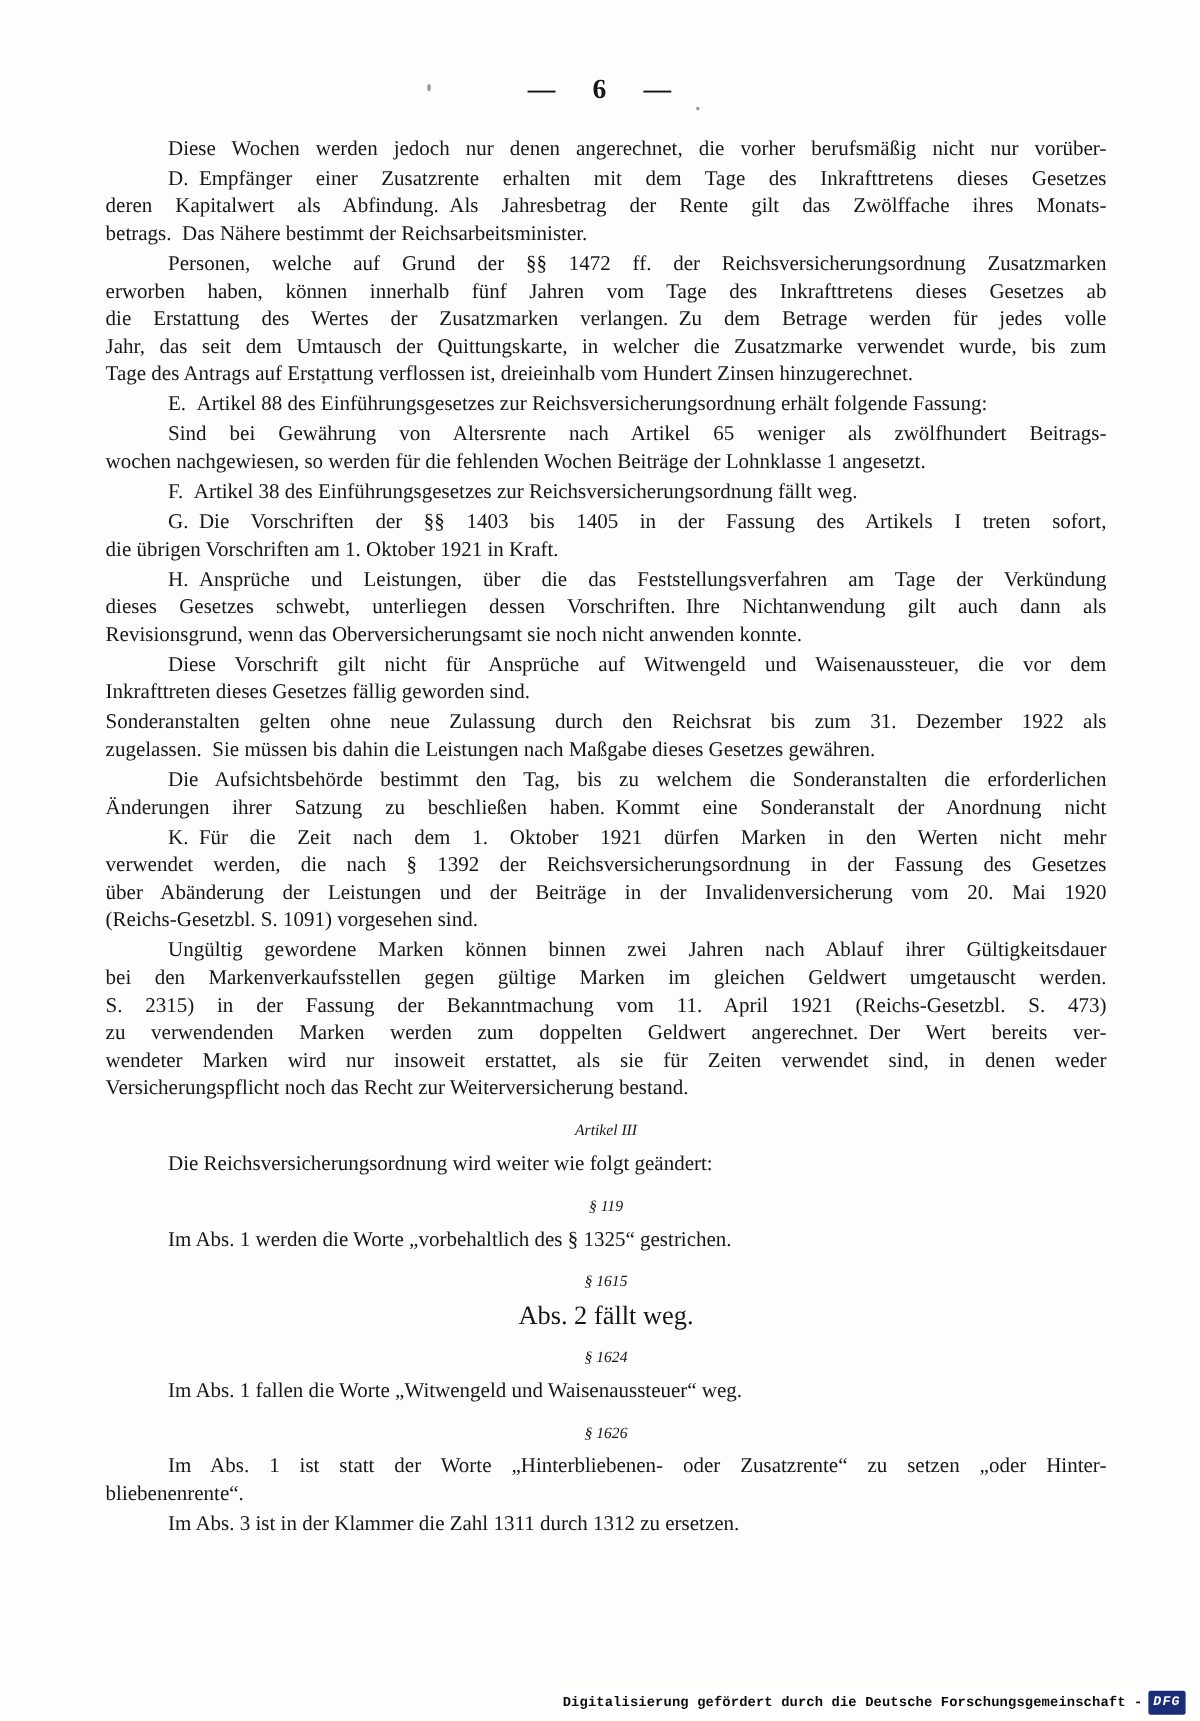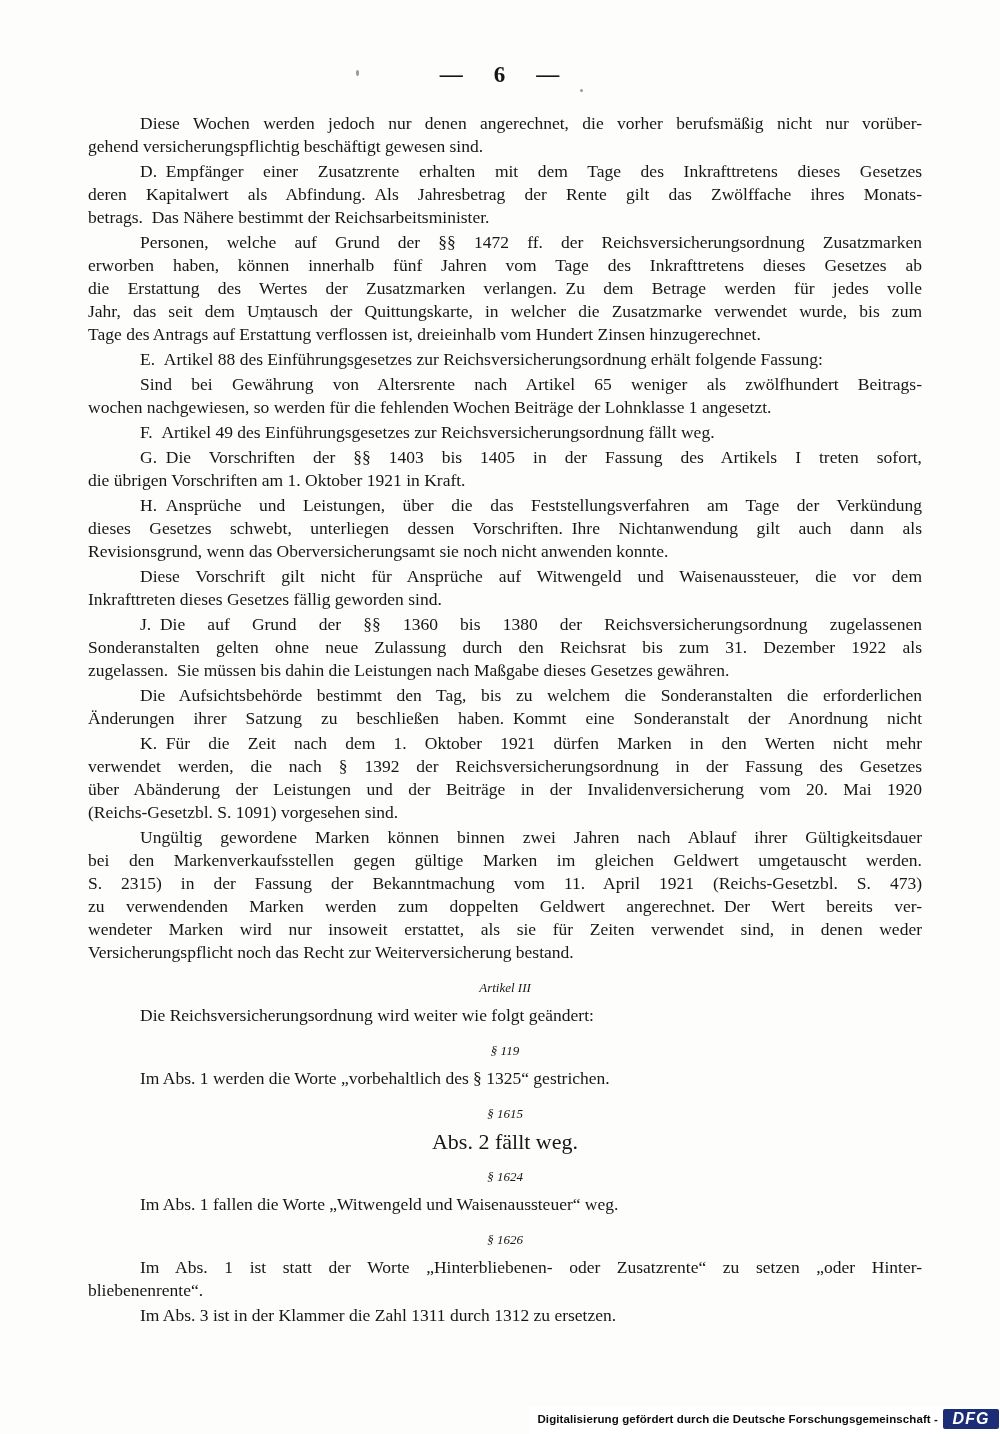--- a/index.html
+++ b/index.html
@@ -59,39 +59,39 @@
     line-height: 23px;
   }
   .footer {
     position: absolute;
     right: 0;
     bottom: 0;
     height: 26px;
     display: flex;
     align-items: center;
     gap: 5px;
-    padding: 0 1px 2px 8px;
+    padding: 0 12px 2px 8px;
     background: #ffffff;
-    font-family: Liberation Sans, sans-serif;
+    font-family: Liberation Mono, monospace;
   }
   .footer .credit {
     font-size: 11.5px;
     font-weight: bold;
     color: #0c0c0c;
     letter-spacing: 0.1px;
   }
   .dfg-logo {
     display: flex;
     align-items: center;
     justify-content: center;
-    width: 56px;
+    width: 31px;
     height: 20px;
     border-radius: 2px;
     color: #ffffff;
-    font-size: 16px;
+    font-size: 11px;
     font-weight: bold;
     font-style: italic;
     letter-spacing: 1px;
   }
   
   .speck { position: absolute; background: #9a9a96; border-radius: 50%; }
 </style>
 </head>
 <body>
 
@@ -99,21 +99,20 @@
 
   <div class="page-head">
     <span>—</span>
     <span>6</span>
     <span>—</span>
   </div>
 
   <div class="content">
       <div class="para">
         <div class="line first">Diese Wochen werden jedoch nur denen angerechnet, die vorher berufsmäßig nicht nur vorüber-</div>
-        <div class="line last">gehend versicherungspflichtig beschäftigt gewesen sind.</div>
       </div>
       <div class="para">
         <div class="line first">D. Empfänger einer Zusatzrente erhalten mit dem Tage des Inkrafttretens dieses Gesetzes</div>
         <div class="line">deren Kapitalwert als Abfindung. Als Jahresbetrag der Rente gilt das Zwölffache ihres Monats-</div>
         <div class="line last">betrags. Das Nähere bestimmt der Reichsarbeitsminister.</div>
       </div>
       <div class="para">
         <div class="line first">Personen, welche auf Grund der §§ 1472 ff. der Reichsversicherungsordnung Zusatzmarken</div>
         <div class="line">erworben haben, können innerhalb fünf Jahren vom Tage des Inkrafttretens dieses Gesetzes ab</div>
         <div class="line">die Erstattung des Wertes der Zusatzmarken verlangen. Zu dem Betrage werden für jedes volle</div>
@@ -121,37 +120,36 @@
         <div class="line last">Tage des Antrags auf Erstattung verflossen ist, dreieinhalb vom Hundert Zinsen hinzugerechnet.</div>
       </div>
       <div class="para">
         <div class="line last first">E. Artikel 88 des Einführungsgesetzes zur Reichsversicherungsordnung erhält folgende Fassung:</div>
       </div>
       <div class="para">
         <div class="line first">Sind bei Gewährung von Altersrente nach Artikel 65 weniger als zwölfhundert Beitrags-</div>
         <div class="line last">wochen nachgewiesen, so werden für die fehlenden Wochen Beiträge der Lohnklasse 1 angesetzt.</div>
       </div>
       <div class="para">
-        <div class="line last first">F. Artikel 49 des Einführungsgesetzes zur Reichsversicherungsordnung fällt weg.</div>
+        <div class="line last first">F. Artikel 38 des Einführungsgesetzes zur Reichsversicherungsordnung fällt weg.</div>
       </div>
       <div class="para">
         <div class="line first">G. Die Vorschriften der §§ 1403 bis 1405 in der Fassung des Artikels I treten sofort,</div>
         <div class="line last">die übrigen Vorschriften am 1. Oktober 1921 in Kraft.</div>
       </div>
       <div class="para">
         <div class="line first">H. Ansprüche und Leistungen, über die das Feststellungsverfahren am Tage der Verkündung</div>
         <div class="line">dieses Gesetzes schwebt, unterliegen dessen Vorschriften. Ihre Nichtanwendung gilt auch dann als</div>
         <div class="line last">Revisionsgrund, wenn das Oberversicherungsamt sie noch nicht anwenden konnte.</div>
       </div>
       <div class="para">
         <div class="line first">Diese Vorschrift gilt nicht für Ansprüche auf Witwengeld und Waisenaussteuer, die vor dem</div>
         <div class="line last">Inkrafttreten dieses Gesetzes fällig geworden sind.</div>
       </div>
       <div class="para">
-        <div class="line first">J. Die auf Grund der §§ 1360 bis 1380 der Reichsversicherungsordnung zugelassenen</div>
         <div class="line">Sonderanstalten gelten ohne neue Zulassung durch den Reichsrat bis zum 31. Dezember 1922 als</div>
         <div class="line last">zugelassen. Sie müssen bis dahin die Leistungen nach Maßgabe dieses Gesetzes gewähren.</div>
       </div>
       <div class="para">
         <div class="line first">Die Aufsichtsbehörde bestimmt den Tag, bis zu welchem die Sonderanstalten die erforderlichen</div>
         <div class="line">Änderungen ihrer Satzung zu beschließen haben. Kommt eine Sonderanstalt der Anordnung nicht</div>
       </div>
       <div class="para">
         <div class="line first">K. Für die Zeit nach dem 1. Oktober 1921 dürfen Marken in den Werten nicht mehr</div>
         <div class="line">verwendet werden, die nach § 1392 der Reichsversicherungsordnung in der Fassung des Gesetzes</div>

